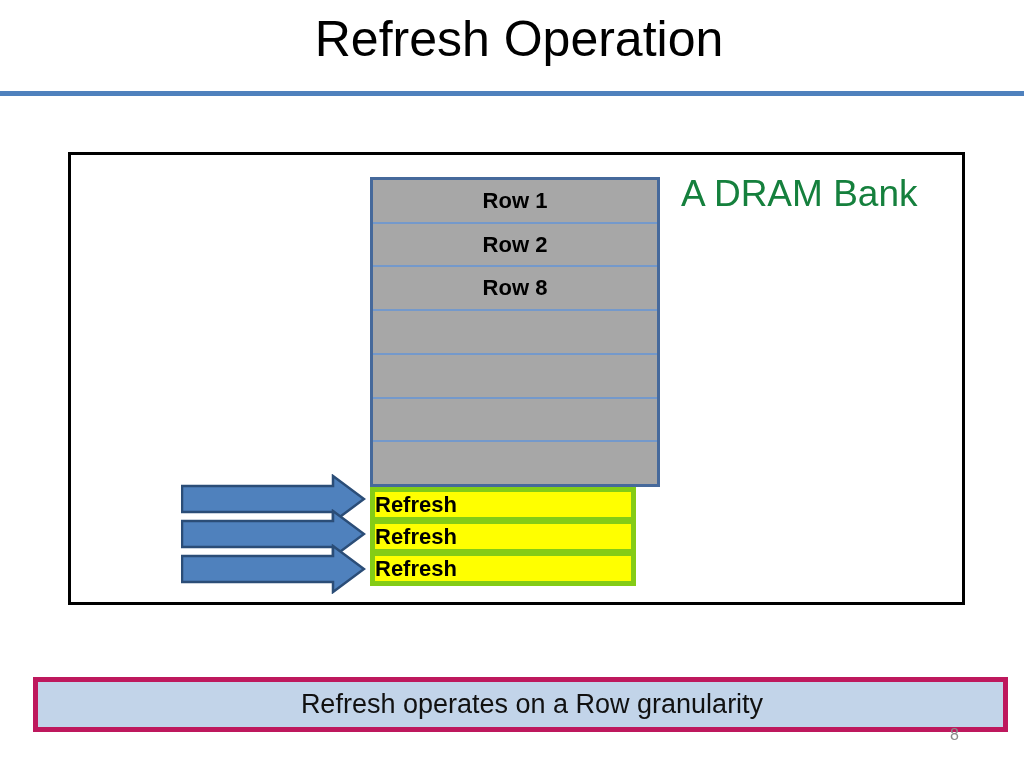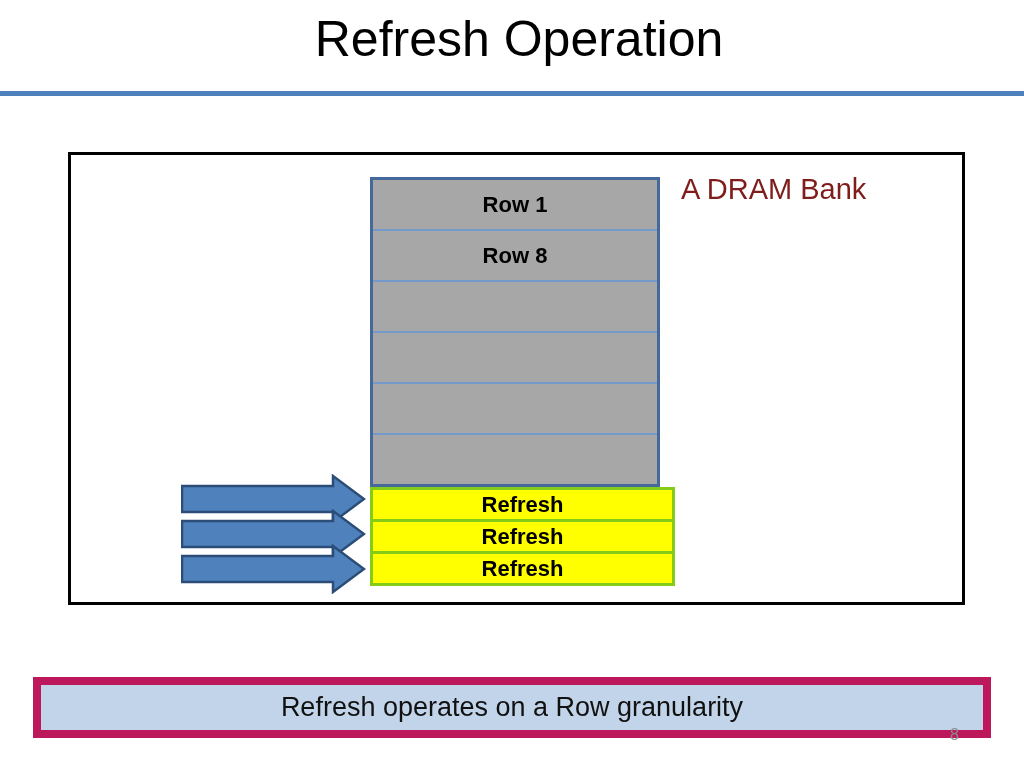--- a/index.html
+++ b/index.html
@@ -41,22 +41,22 @@
     top: 152px;
     width: 891px;
     height: 447px;
     border: 3px solid #000000;
     background: #ffffff;
   }
   .bank-label {
     position: absolute;
     left: 610px;
     top: 18px;
-    font-size: 29px;
-    color: #7f1d1d;
+    font-size: 37px;
+    color: #15803d;
     white-space: nowrap;
   }
   .bank-table {
     position: absolute;
     left: 299px;
     top: 22px;
     width: 290px;
     font-weight: bold;
   }
   .gray-section {
@@ -73,48 +73,49 @@
     border-bottom: 2px solid #7499cb;
     display: flex;
     align-items: center;
     justify-content: center;
     font-size: 22px;
     color: #000000;
   }
   .gray-row:last-child { border-bottom: none; }
   .refresh-row {
     box-sizing: border-box;
-    width: 305px;
+    width: 266px;
     height: 35px;
     background: #ffff00;
-    border: 3px solid #84cc16;
+    border: 5px solid #84cc16;
     display: flex;
     align-items: center;
-    justify-content: center;
+    justify-content: flex-start;
     font-size: 22px;
     color: #000000;
   }
   .refresh-row + .refresh-row { margin-top: -3px; }
   .arrow-svg {
     position: absolute;
     left: 110px;
     width: 185px;
     height: 50px;
   }
   .callout {
     position: absolute;
     left: 33px;
     top: 677px;
     width: 942px;
     height: 45px;
     background: #c2d4e9;
-    border: 8px solid #be185d;
+    border: 5px solid #be185d;
     display: flex;
     align-items: center;
     justify-content: center;
+    padding-left: 23px;
   }
   .callout span {
     font-size: 27px;
     color: #111111;
     white-space: nowrap;
   }
   .page-number {
     position: absolute;
     left: 950px;
     top: 726px;
@@ -132,20 +133,23 @@
   <div class="title-rule"></div>
 
   <div class="frame">
 
     <div class="bank-label">A DRAM Bank</div>
 
     <div class="bank-table">
       <div class="gray-section">
           <div class="gray-row">
             <span>Row 1</span>
+          </div>
+          <div class="gray-row">
+            <span>Row 2</span>
           </div>
           <div class="gray-row">
             <span>Row 8</span>
           </div>
           <div class="gray-row">
             <span></span>
           </div>
           <div class="gray-row">
             <span></span>
           </div>

